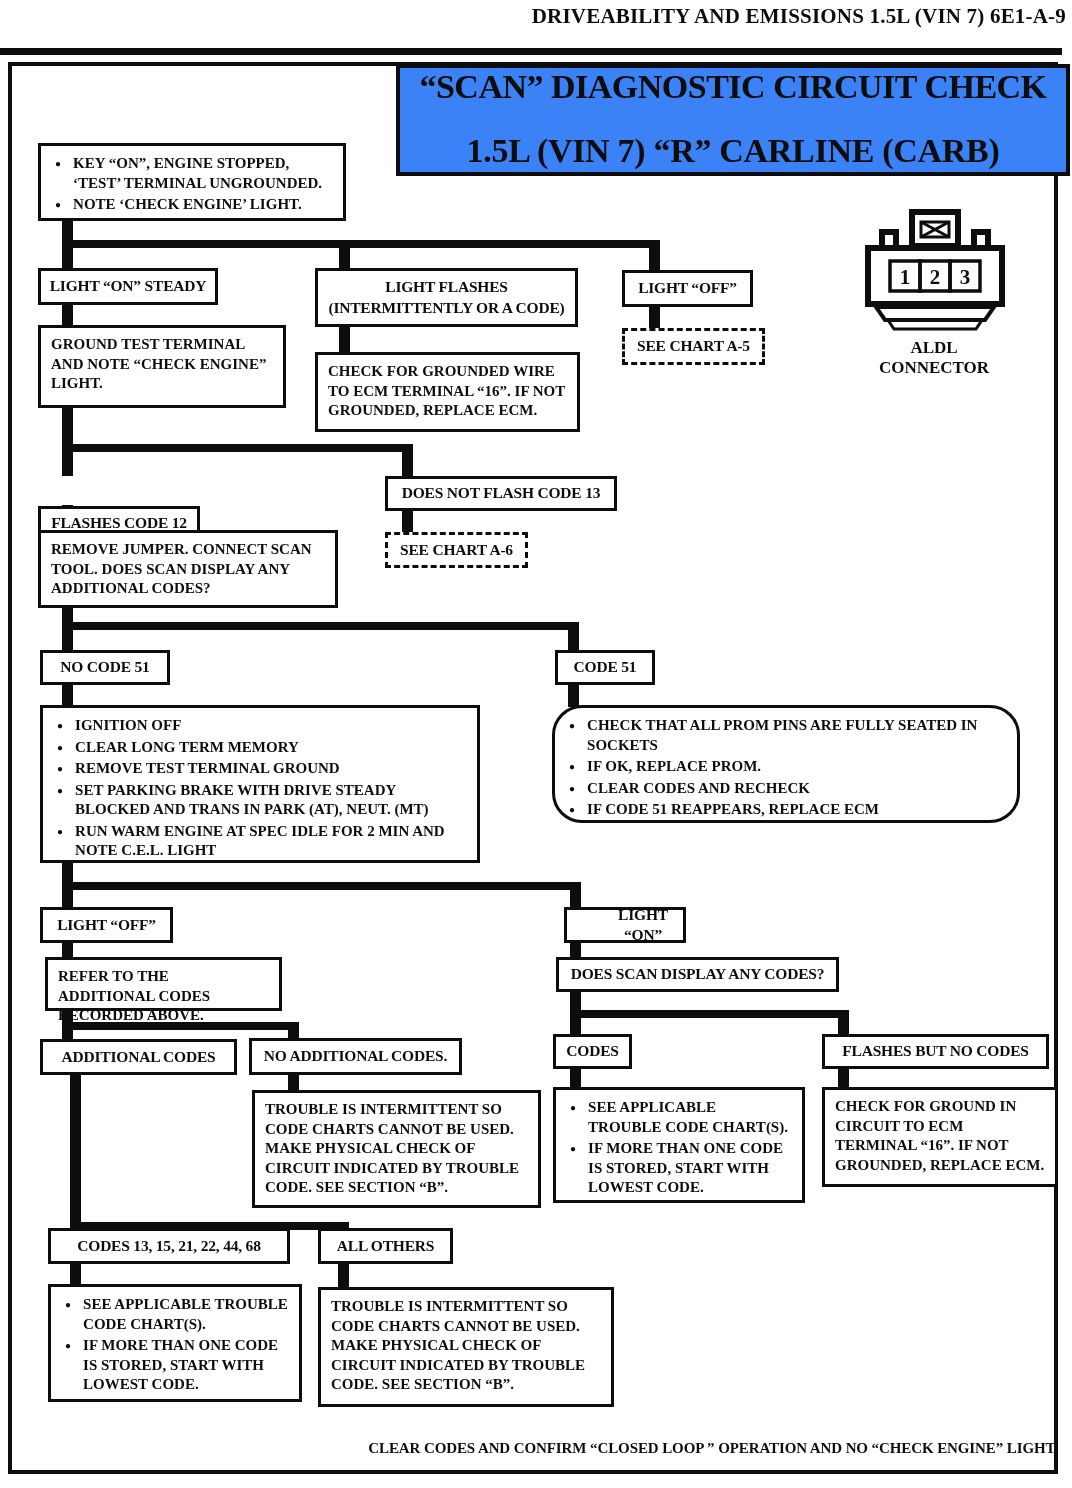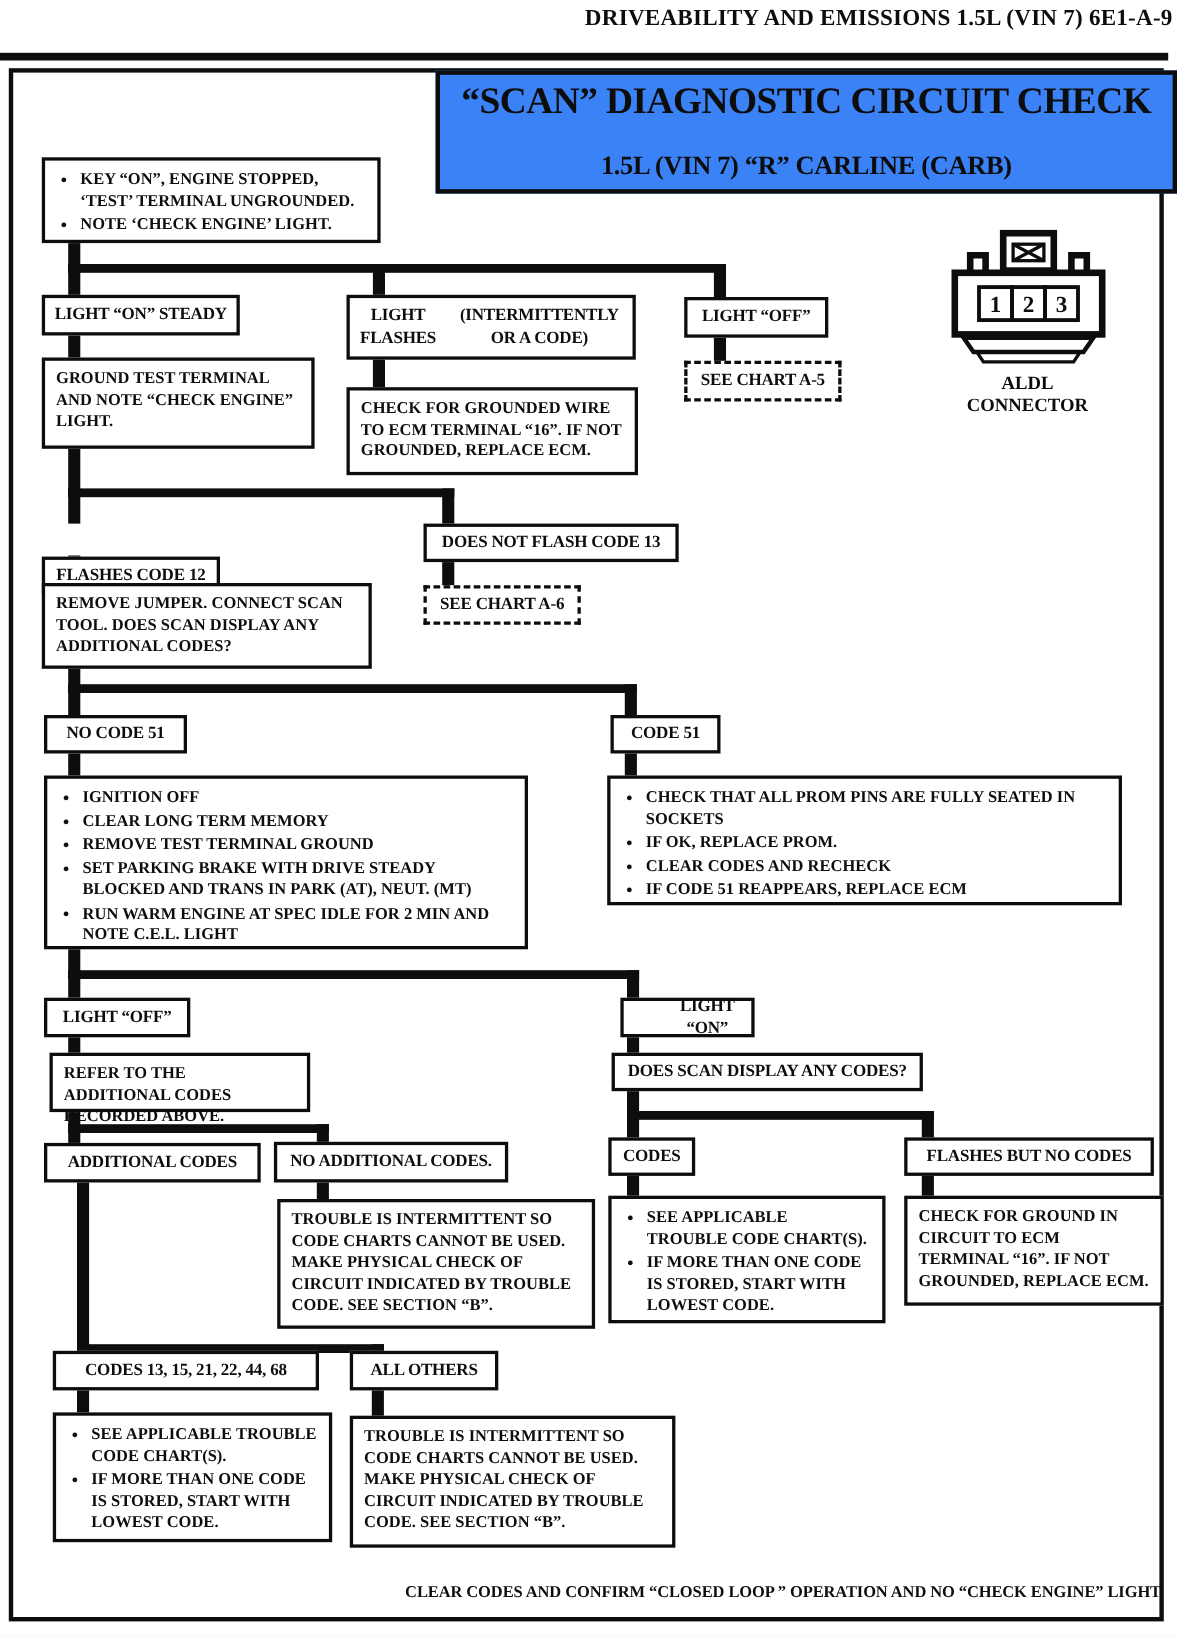--- a/index.html
+++ b/index.html
@@ -7,49 +7,49 @@
         font-family:Liberation Serif, serif;color:#0d0d0d;overflow:hidden;}
   
   #hdr-text{position:absolute;top:4px;right:6px;font-size:21px;font-weight:bold;letter-spacing:.2px;}
   #hdr-rule{position:absolute;top:48px;left:0;width:1062px;height:7px;background:#0d0d0d;}
   
   #frame{position:absolute;left:8px;top:62px;width:1042px;height:1404px;border:4px solid #0d0d0d;}
   
   #title-box{position:absolute;left:396px;top:64px;width:666px;height:104px;border:4px solid #0d0d0d;
              background:#3b82f6;display:flex;flex-direction:column;align-items:center;justify-content:center;z-index:5;}
   #title-line1{font-size:34px;font-weight:bold;letter-spacing:-.5px;line-height:1.1;}
-  #title-line2{font-size:24px;font-weight:bold;letter-spacing:-.3px;line-height:1.2;margin-top:25px;}
+  #title-line2{font-size:34px;font-weight:bold;letter-spacing:-.3px;line-height:1.2;margin-top:25px;}
   
   .box{position:absolute;background:#fff;border:3px solid #0d0d0d;box-sizing:border-box;
        font-weight:bold;font-size:15px;line-height:1.3;z-index:3;}
   .lab{display:flex;align-items:center;justify-content:center;text-align:center;font-size:15.5px;letter-spacing:-.2px;}
   .txt{padding:7px 10px;}
   .dash{border:3px dashed #0d0d0d;}
   .bl{padding:8px 10px 8px 8px;}
   .li{display:flex;margin:0 0 2px 0;}
   .li::before{content:"\25CF";font-size:10px;line-height:1.9;margin:0 12px 0 6px;flex:0 0 auto;}
   
   .vl{position:absolute;width:11px;background:#0d0d0d;z-index:2;}
   .hl{position:absolute;height:8px;background:#0d0d0d;z-index:2;}
   
   #b-start{left:38px;top:143px;width:308px;height:78px;}
   #b-light-on-steady{left:38px;top:268px;width:180px;height:37px;}
-  #b-light-flashes{left:315px;top:268px;width:263px;height:59px;flex-direction:row;}
+  #b-light-flashes{left:315px;top:268px;width:263px;height:59px;flex-direction:column;}
   #b-light-off{left:622px;top:270px;width:131px;height:37px;}
   #b-a5{left:622px;top:328px;width:143px;height:37px;}
   #b-ground-test{left:38px;top:325px;width:248px;height:83px;}
   #b-check-wire{left:315px;top:352px;width:265px;height:80px;}
   #b-flashes12{left:38px;top:474px;width:162px;height:34px;margin-top:32px;}
   #b-noflash12{left:385px;top:476px;width:232px;height:35px;}
   #b-a6{left:385px;top:532px;width:143px;height:36px;}
   #b-remove-jumper{left:38px;top:530px;width:300px;height:78px;}
   #b-nocode51{left:40px;top:650px;width:130px;height:35px;}
   #b-code51{left:555px;top:650px;width:100px;height:35px;}
   #b-ign-list{left:40px;top:705px;width:440px;height:158px;}
-  #b-prom-list{left:552px;top:705px;width:468px;height:118px;}
+  #b-prom-list{left:552px;top:705px;width:468px;height:118px;border-radius:30px;}
   #b-light-off2{left:40px;top:907px;width:133px;height:36px;}
   #b-refer{left:45px;top:957px;width:237px;height:54px;}
   #b-light-on2{left:564px;top:907px;width:122px;height:36px;padding-left:36px;}
   #b-does-scan{left:556px;top:957px;width:283px;height:35px;}
   #b-additional{left:40px;top:1039px;width:197px;height:36px;}
   #b-no-additional{left:249px;top:1038px;width:213px;height:37px;}
   #b-codes{left:553px;top:1034px;width:79px;height:35px;}
   #b-flashes-nc{left:822px;top:1034px;width:227px;height:35px;}
   #b-trouble1{left:252px;top:1090px;width:289px;height:118px;}
   #b-codes-steps{left:553px;top:1087px;width:252px;height:116px;}

